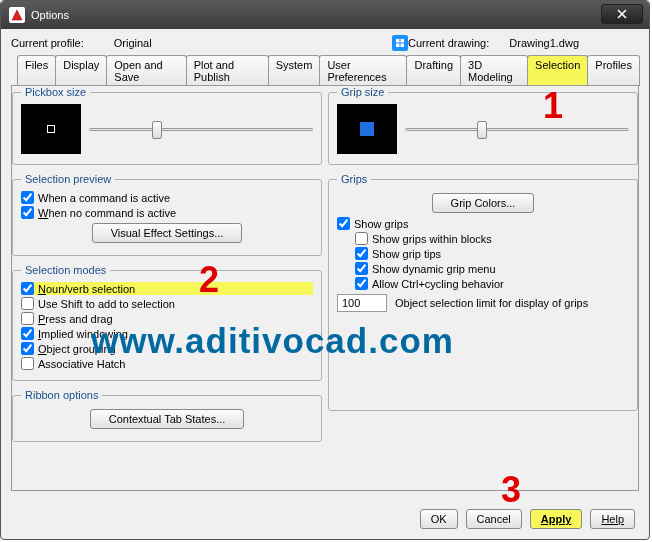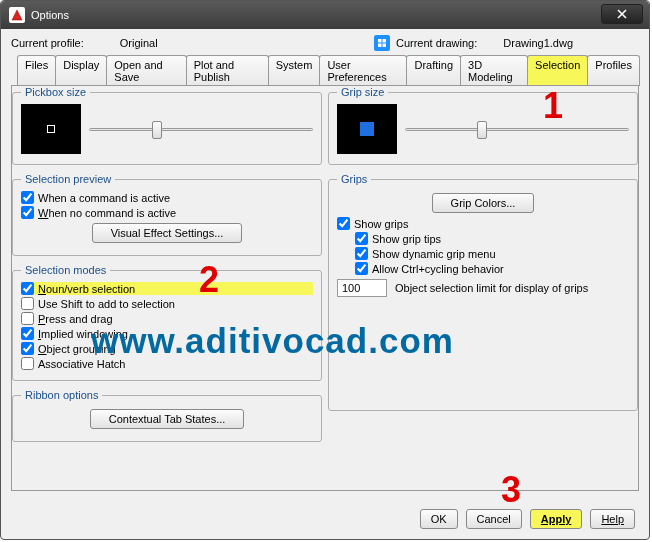--- a/index.html
+++ b/index.html
@@ -3,21 +3,21 @@
 <meta charset="utf-8">
 <style>
   * { box-sizing: border-box; font-family: 'Segoe UI', Tahoma, sans-serif; font-size: 11px; }
   body { margin: 0; background: #fff; width: 652px; height: 542px; overflow: hidden; }
   .window { width: 650px; height: 540px; border: 1px solid #555; background: #f0f0f0; position: relative; border-radius: 4px; }
   .titlebar { height: 28px; background: linear-gradient(#5a5a5a,#3b3b3b); color: #fff; display: flex; align-items: center; padding: 0 8px; border-radius: 4px 4px 0 0; position: relative; }
   .titlebar .icon { width: 16px; height: 16px; background: #fff; border-radius: 2px; margin-right: 6px; display:flex;align-items:center;justify-content:center;}
   .titlebar .icon svg { width:12px;height:12px;}
   .close-btn { position: absolute; right: 6px; top: 3px; width: 42px; height: 20px; background: linear-gradient(#444,#222); border: 1px solid #222; border-radius: 3px; display: flex; align-items: center; justify-content: center; color: #fff; }
   .content { padding: 6px 10px 10px 10px; background:#f0f0f0;}
-  .topline { display: flex; align-items: center; gap: 6px; margin-bottom: 4px; }
+  .topline { display: flex; align-items: center; margin-bottom: 4px; }
   .topline .spacer { flex: 1; }
   .topline .drawicon { width:16px;height:16px;background:#1e90ff;border-radius:2px;display:flex;align-items:center;justify-content:center;color:#fff;}
   .tabs { display:flex; gap:0; margin-top:2px; padding-left:6px;}
   .tab { border:1px solid #999; border-bottom:none; padding:3px 7px; background:linear-gradient(#fafafa,#e8e8e8); border-radius:3px 3px 0 0; margin-right:-1px; cursor:default;}
   .tab.active { background:#f7f75a; font-weight:normal;}
   .tabpanel { border:1px solid #999; background:#f0f0f0; padding:0; height:406px; position:relative; margin-top:-1px;}
   .cols { display:flex; gap:6px;}
   .col { flex:1; display:flex; flex-direction:column; gap:4px;}
   fieldset { border:1px solid #b0b0b0; border-radius:3px; padding:4px 8px 8px 8px; margin:0 0 4px 0;}
   legend { padding:0 4px; color:#1a4f8a;}
@@ -167,20 +167,24 @@
           </fieldset>
 
           <fieldset style="height:238px">
             <legend>Grips</legend>
             <button class="btn wide">Grip Colors...</button>
             <label class="checkrow">
               <input type="checkbox" checked="" style="">
               <span>Show grips</span>
             </label>
             <label class="checkrow" style="margin-left:18px">
+              <input type="checkbox" style="">
+              <span>Show grips within blocks</span>
+            </label>
+            <label class="checkrow" style="margin-left:18px">
               <input type="checkbox" checked="" style="">
               <span>Show grip tips</span>
             </label>
             <label class="checkrow" style="margin-left:18px">
               <input type="checkbox" checked="" style="">
               <span>Show dynamic grip menu</span>
             </label>
             <label class="checkrow" style="margin-left:18px">
               <input type="checkbox" checked="" style="">
               <span>Allow Ctrl+cycling behavior</span>

